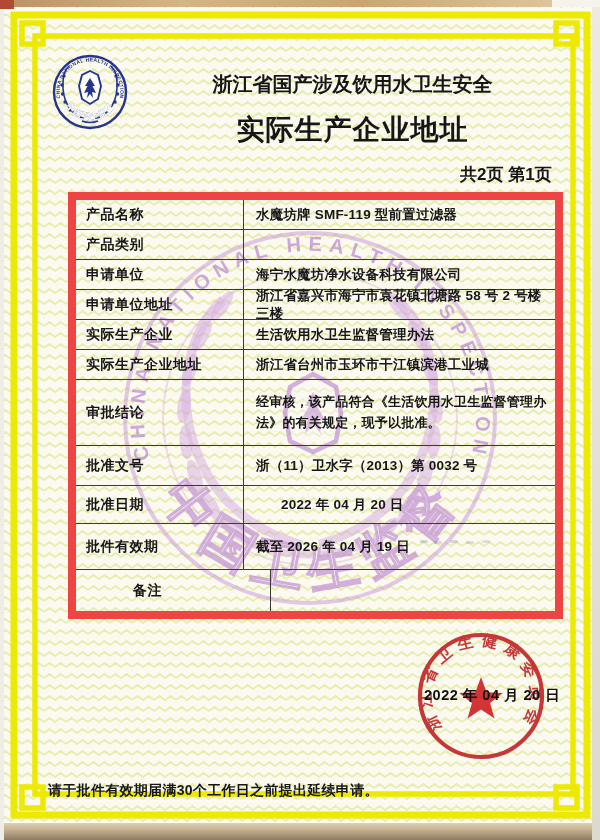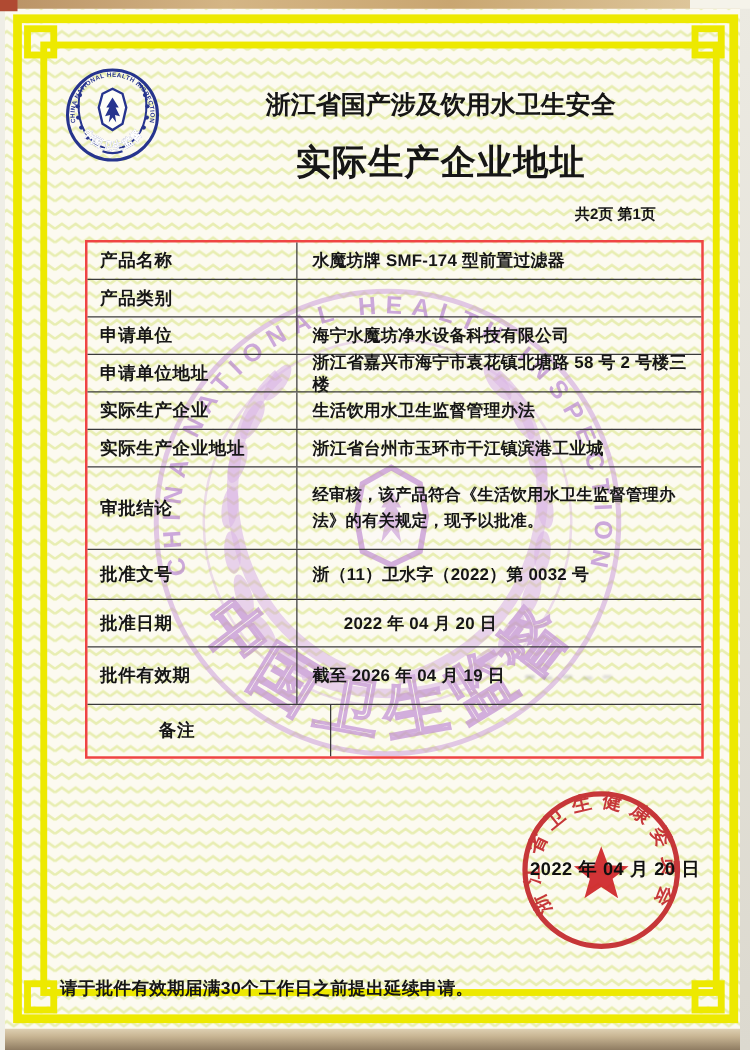--- a/index.html
+++ b/index.html
@@ -17,23 +17,23 @@
     background:linear-gradient(180deg,#eceae2,#dcd9cf);}
   #edge-left{left:0;top:0;width:4px;height:840px;background:#efeee6;z-index:6;}
   
   #bg-pattern{left:0;top:0;z-index:0;}
   #frame{left:0;top:0;z-index:1;}
   #watermark{left:110px;top:218px;z-index:2;opacity:.68;pointer-events:none;}
   #emblem{left:50px;top:52px;z-index:3;}
   #title-block{left:130px;top:62px;width:445px;text-align:center;z-index:3;}
   #title-line1{font-size:20px;font-weight:900;line-height:45px;letter-spacing:0px;white-space:nowrap;}
   #title-line2{font-size:28px;font-weight:900;line-height:45px;letter-spacing:1px;white-space:nowrap;}
-  #page-info{left:460px;top:163px;width:80px;font-size:12px;font-weight:700;z-index:3;white-space:nowrap;}
-  
-  #license-table{left:68px;top:192px;width:495px;z-index:3;border:2px solid #ef4444;box-sizing:border-box;}
+  #page-info{left:460px;top:163px;width:80px;font-size:17px;font-weight:700;z-index:3;white-space:nowrap;}
+  
+  #license-table{left:68px;top:192px;width:495px;z-index:3;border:8px solid #ef4444;box-sizing:border-box;}
   .trow{display:flex;box-sizing:border-box;border-bottom:1.5px solid #3a3a3a;}
   .trow:last-child{border-bottom:none;margin-left:27px;}
   .tlabel{width:168px;box-sizing:border-box;border-right:1.5px solid #3a3a3a;
           display:flex;align-items:center;padding-left:10px;
           font-size:14px;font-weight:700;letter-spacing:.5px;}
   .tvalue{flex:1;display:flex;align-items:center;padding-left:12px;padding-right:6px;
           font-size:13.5px;font-weight:700;letter-spacing:.2px;}
   .tvalue.multiline{align-items:flex-start;padding-top:11px;line-height:1.65;font-size:13px;}
   .tvalue.indent{padding-left:37px;}
   .tlabel.indent-label{padding-left:30px;}
@@ -152,21 +152,21 @@
 
   <div id="title-block" class="abs">
     <div id="title-line1">浙江省国产涉及饮用水卫生安全</div>
     <div id="title-line2">实际生产企业地址</div>
   </div>
   <div id="page-info" class="abs">共2页 第1页</div>
 
   <div id="license-table" class="abs">
     <div class="trow" style="height:30px">
       <div class="tlabel">产品名称</div>
-      <div class="tvalue">水魔坊牌 SMF-174 型前置过滤器</div>
+      <div class="tvalue">水魔坊牌 SMF-119 型前置过滤器</div>
     </div>
     <div class="trow" style="height:30px">
       <div class="tlabel">产品类别</div>
     </div>
     <div class="trow" style="height:30px">
       <div class="tlabel">申请单位</div>
       <div class="tvalue">海宁水魔坊净水设备科技有限公司</div>
     </div>
     <div class="trow" style="height:30px">
       <div class="tlabel">申请单位地址</div>
@@ -179,21 +179,21 @@
     <div class="trow" style="height:30px">
       <div class="tlabel">实际生产企业地址</div>
       <div class="tvalue">浙江省台州市玉环市干江镇滨港工业城</div>
     </div>
     <div class="trow" style="height:66px">
       <div class="tlabel">审批结论</div>
       <div class="tvalue multiline">经审核，该产品符合《生活饮用水卫生监督管理办法》的有关规定，现予以批准。</div>
     </div>
     <div class="trow" style="height:40px">
       <div class="tlabel">批准文号</div>
-      <div class="tvalue">浙（11）卫水字（2022）第 0032 号</div>
+      <div class="tvalue">浙（11）卫水字（2013）第 0032 号</div>
     </div>
     <div class="trow" style="height:38px">
       <div class="tlabel">批准日期</div>
       <div class="tvalue indent">2022 年 04 月 20 日</div>
     </div>
     <div class="trow" style="height:46px">
       <div class="tlabel">批件有效期</div>
       <div class="tvalue">截至 2026 年 04 月 19 日</div>
     </div>
     <div class="trow" style="height:41px">

